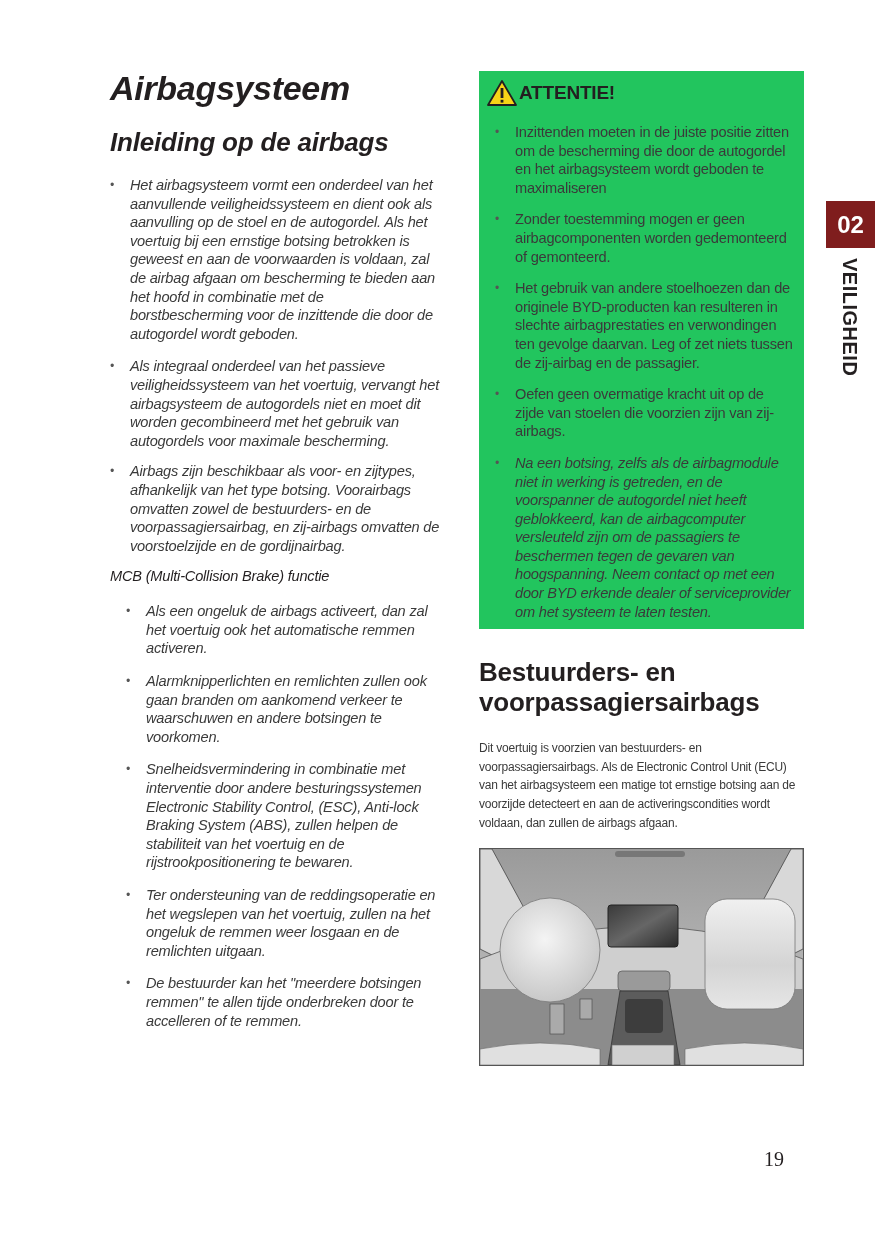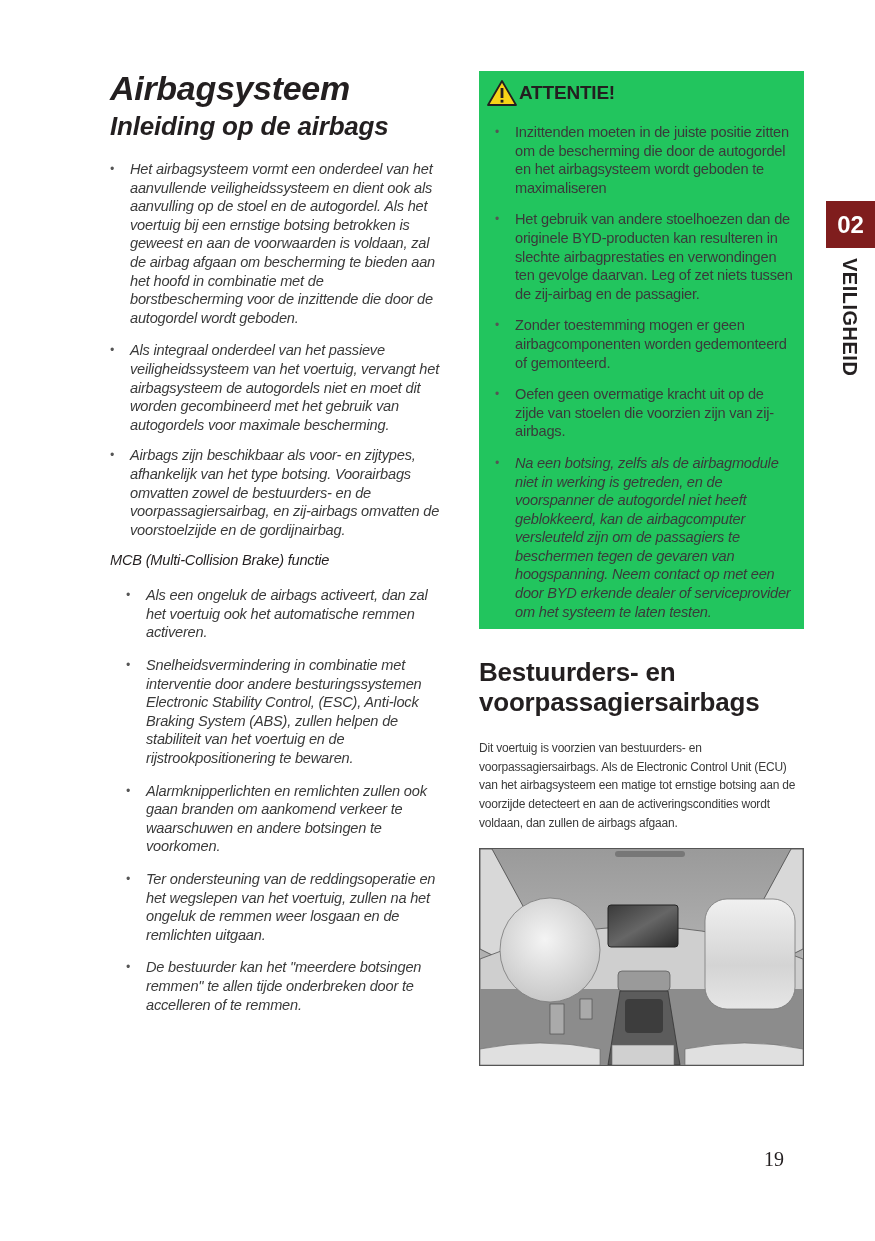--- a/index.html
+++ b/index.html
@@ -13,21 +13,21 @@
     .page { position: absolute; inset: 0; }
 
     
     .col-left { position: absolute; left: 110px; top: 66px; width: 330px; font-style: italic; }
     .h1 {
       font-size: 34px; font-weight: 700; color: #231f20;
       letter-spacing: -0.3px; line-height: 44px;
     }
     .h2 {
       font-size: 26px; font-weight: 700; color: #231f20;
-      line-height: 32px; margin-top: 0; letter-spacing: -0.2px;
+      line-height: 32px; margin-top: 16px; letter-spacing: -0.2px;
     }
     ul.bullets { list-style: none; }
     ul.bullets li {
       position: relative; padding-left: 20px;
       font-size: 14.6px; line-height: 18.6px; color: #3a3a3a;
       margin-bottom: 14px; letter-spacing: -0.2px;
     }
     ul.bullets li::before {
       content: "•"; position: absolute; left: 0; top: 0; color: #555;
       font-size: 12px;
@@ -95,43 +95,43 @@
     <h1 class="h1">Airbagsysteem</h1>
     <h2 class="h2">Inleiding op de airbags</h2>
     <ul class="bullets intro-list">
       <li>Het airbagsysteem vormt een onderdeel van het aanvullende veiligheidssysteem en dient ook als aanvulling op de stoel en de autogordel. Als het voertuig bij een ernstige botsing betrokken is geweest en aan de voorwaarden is voldaan, zal de airbag afgaan om bescherming te bieden aan het hoofd in combinatie met de borstbescherming voor de inzittende die door de autogordel wordt geboden.</li>
       <li style="margin-bottom:12px">Als integraal onderdeel van het passieve veiligheidssysteem van het voertuig, vervangt het airbagsysteem de autogordels niet en moet dit worden gecombineerd met het gebruik van autogordels voor maximale bescherming.</li>
       <li>Airbags zijn beschikbaar als voor- en zijtypes, afhankelijk van het type botsing. Voorairbags omvatten zowel de bestuurders- en de voorpassagiersairbag, en zij-airbags omvatten de voorstoelzijde en de gordijnairbag.</li>
     </ul>
     <div class="subhead">MCB (Multi-Collision Brake) functie</div>
     <ul class="bullets mcb-list">
       <li>Als een ongeluk de airbags activeert, dan zal het voertuig ook het automatische remmen activeren.</li>
+      <li>Alarmknipperlichten en remlichten zullen ook gaan branden om aankomend verkeer te waarschuwen en andere botsingen te voorkomen.</li>
       <li>Snelheidsvermindering in combinatie met interventie door andere besturingssystemen Electronic Stability Control, (ESC), Anti-lock Braking System (ABS), zullen helpen de stabiliteit van het voertuig en de rijstrookpositionering te bewaren.</li>
-      <li>Alarmknipperlichten en remlichten zullen ook gaan branden om aankomend verkeer te waarschuwen en andere botsingen te voorkomen.</li>
       <li>Ter ondersteuning van de reddingsoperatie en het wegslepen van het voertuig, zullen na het ongeluk de remmen weer losgaan en de remlichten uitgaan.</li>
       <li>De bestuurder kan het "meerdere botsingen remmen" te allen tijde onderbreken door te accelleren of te remmen.</li>
     </ul>
   </div>
 
   <div class="col-right">
     <div class="attn-box">
       <div class="attn-head">
         <span class="warn-icon">
           <svg width="30" height="26" viewBox="0 0 30 26">
             <polygon points="15,1 29,25 1,25" fill="#f7d417" stroke="#231f20" stroke-width="1.8" stroke-linejoin="round"></polygon>
             <rect x="13.6" y="8" width="2.8" height="10" fill="#231f20"></rect>
             <rect x="13.6" y="19.8" width="2.8" height="2.8" fill="#231f20"></rect>
           </svg>
         </span>
         <span class="attn-title">ATTENTIE!</span>
       </div>
       <ul class="bullets">
         <li>Inzittenden moeten in de juiste positie zitten om de bescherming die door de autogordel en het airbagsysteem wordt geboden te maximaliseren</li>
+        <li>Zonder toestemming mogen er geen airbagcomponenten worden gedemonteerd of gemonteerd.</li>
         <li>Het gebruik van andere stoelhoezen dan de originele BYD-producten kan resulteren in slechte airbagprestaties en verwondingen ten gevolge daarvan. Leg of zet niets tussen de zij-airbag en de passagier.</li>
-        <li>Zonder toestemming mogen er geen airbagcomponenten worden gedemonteerd of gemonteerd.</li>
         <li>Oefen geen overmatige kracht uit op de zijde van stoelen die voorzien zijn van zij-airbags.</li>
         <li>Na een botsing, zelfs als de airbagmodule niet in werking is getreden, en de voorspanner de autogordel niet heeft geblokkeerd, kan de airbagcomputer versleuteld zijn om de passagiers te beschermen tegen de gevaren van hoogspanning. Neem contact op met een door BYD erkende dealer of serviceprovider om het systeem te laten testen.</li>
       </ul>
     </div>
 
     <h2 class="h2r">Bestuurders- en voorpassagiersairbags</h2>
     <p class="para">Dit voertuig is voorzien van bestuurders- en voorpassagiersairbags. Als de Electronic Control Unit (ECU) van het airbagsysteem een matige tot ernstige botsing aan de voorzijde detecteert en aan de activeringscondities wordt voldaan, dan zullen de airbags afgaan.</p>
 
     <div class="figure">
       <svg width="323" height="216" viewBox="0 0 323 216">

